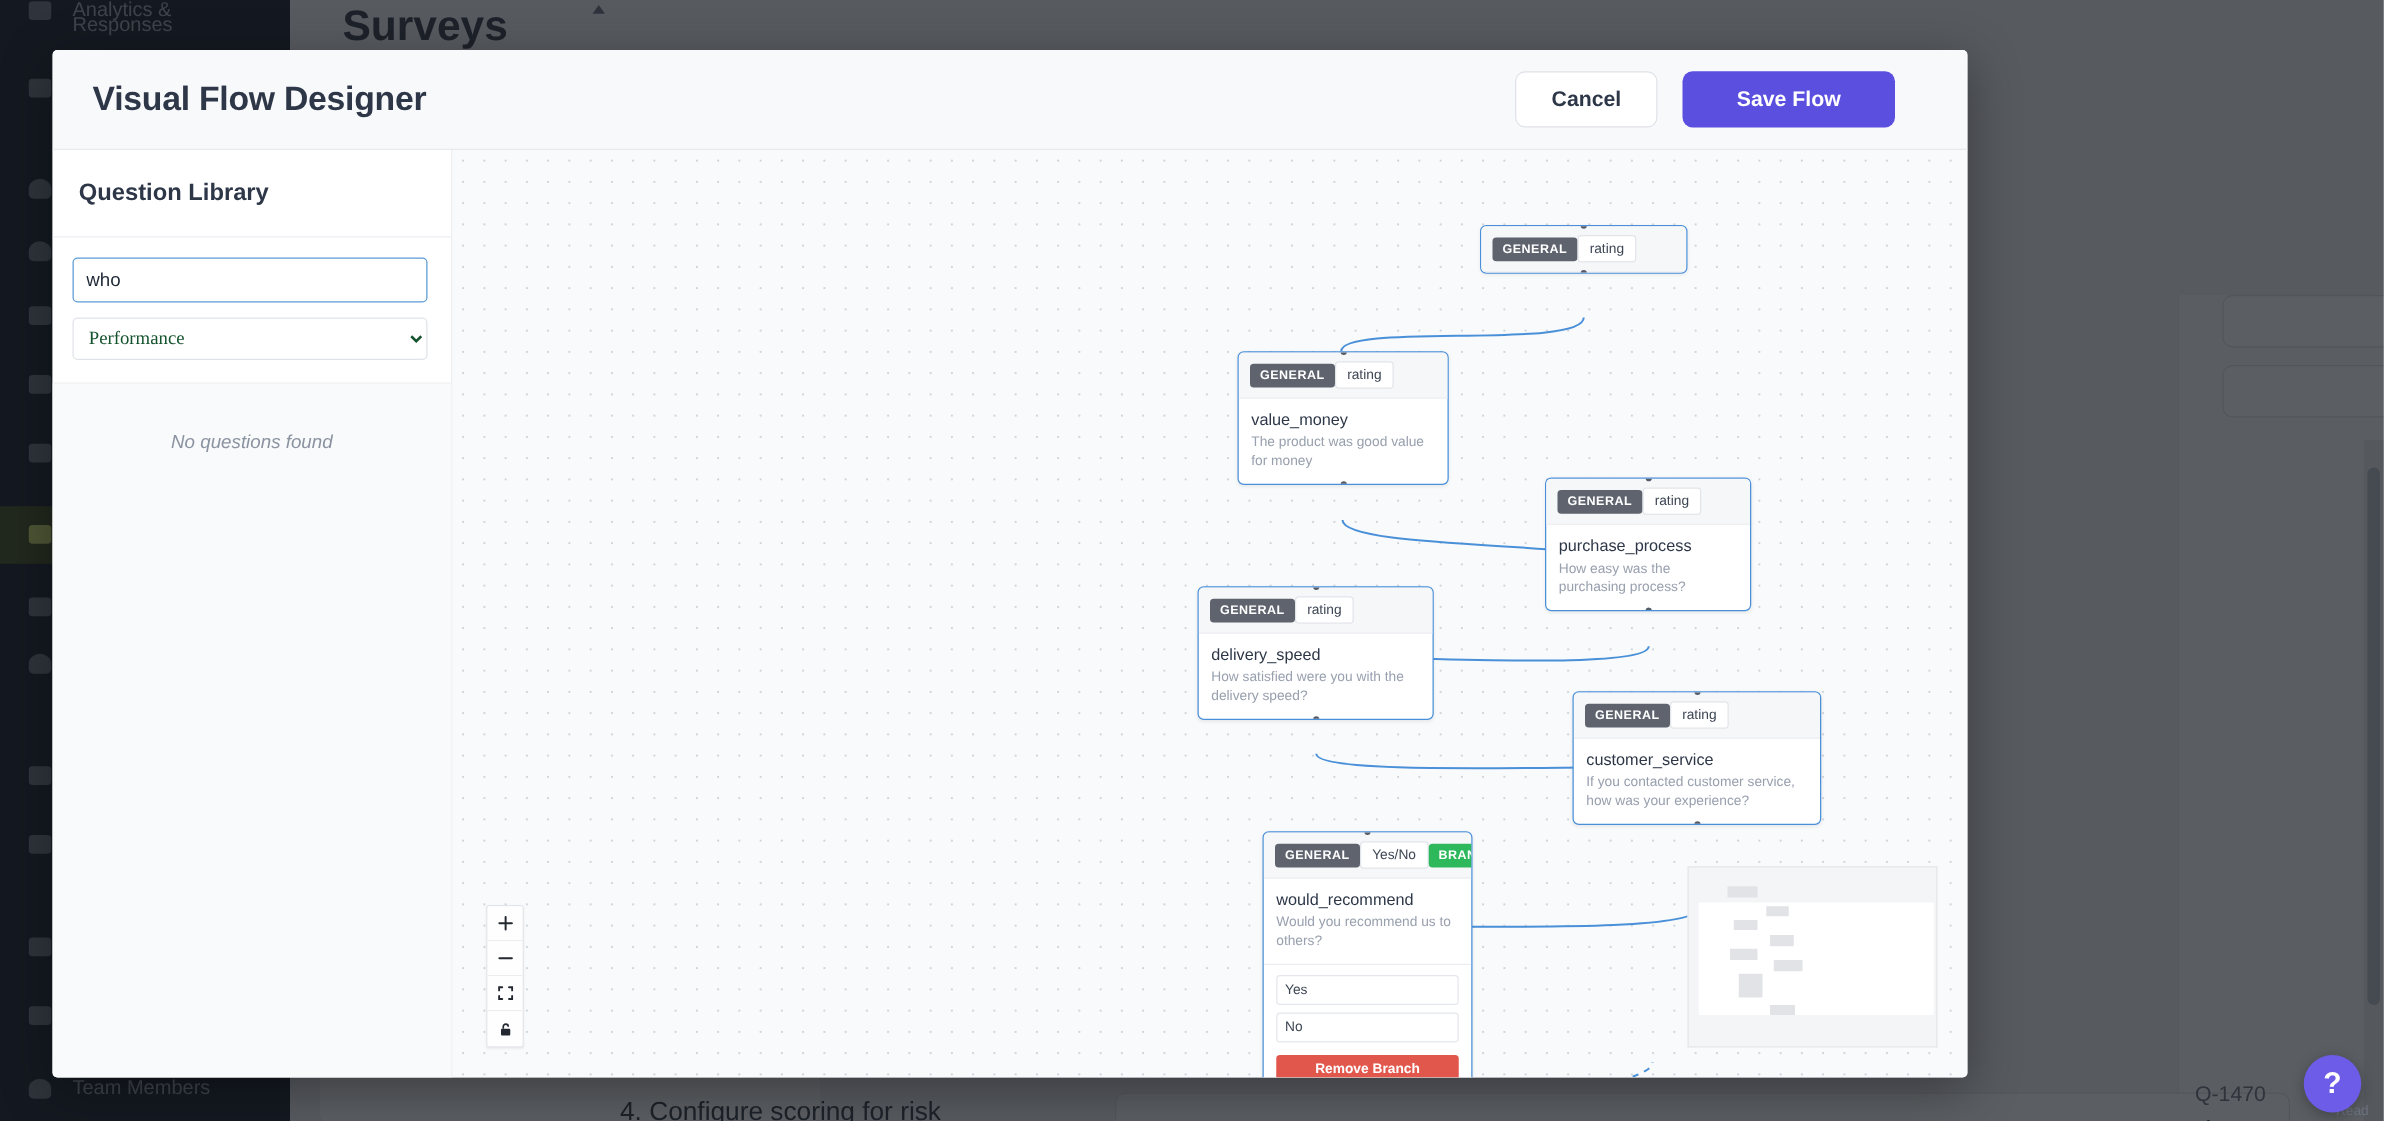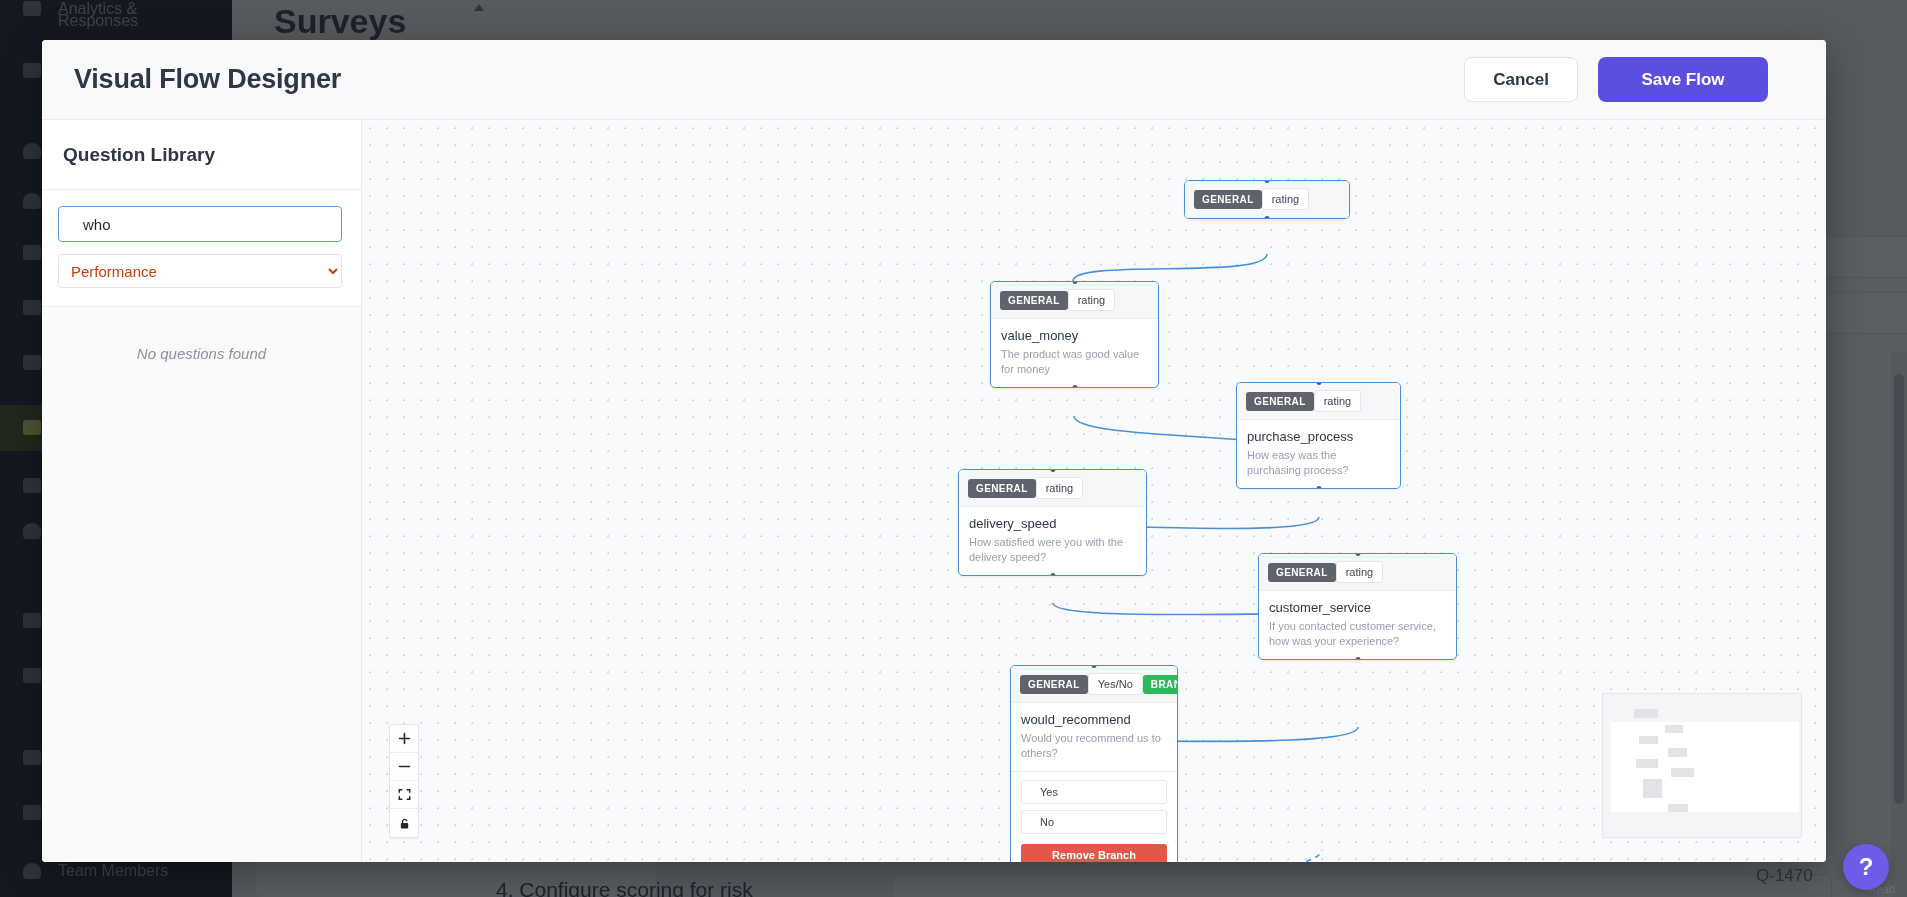--- a/index.html
+++ b/index.html
@@ -100,21 +100,21 @@
   .dim-overlay {
     position: absolute; inset: 0;
     background: rgba(22,25,32,0.70);
     z-index: 40;
   }
 
   
   .modal {
     position: absolute;
     left: 42px; top: 40px;
-    width: 1784px; height: 822px;
+    width: 1532px; height: 822px;
     background: #ffffff;
     border-radius: 4px;
     z-index: 50;
     display: flex; flex-direction: column;
     overflow: hidden;
     box-shadow: 0 10px 40px rgba(0,0,0,0.35);
   }
 
   .modal-header {
     height: 80px; flex: 0 0 80px;
@@ -162,29 +162,29 @@
     font-size: 19px; font-weight: 700; color: #2d3748;
   }
   .library-filters {
     padding: 16px 19px 18px 16px;
     border-bottom: 1px solid #eceef2;
     display: flex; flex-direction: column; gap: 12px;
   }
   .search-input {
     height: 36px; border: 1px solid #5b9bd5; border-radius: 4px;
     font-size: 15px; color: #1f2937;
-    padding: 0 24px; outline: none;
+    padding: 0 10px; outline: none;
     font-family: "Liberation Sans", sans-serif;
     background: #ffffff;
   }
   .category-select {
     height: 34px; border: 1px solid #e0e3e8; border-radius: 4px;
-    font-size: 15px; color: #c2410c;
+    font-size: 15px; color: #14532d;
     padding: 0 8px; outline: none; background: #ffffff;
-    font-family: Liberation Sans, sans-serif;
+    font-family: Liberation Serif, serif;
     appearance: auto;
   }
   .library-results {
     flex: 1; background: #f9fafb;
     padding-top: 38px; text-align: center;
   }
   .empty-msg {
     font-size: 15px; color: #8b93a1; font-style: italic;
   }
 
@@ -230,21 +230,21 @@
     font-size: 11px; color: #98a0ae; line-height: 1.32;
   }
   .branch-options {
     border-top: 1px solid #eceef2;
     padding: 8px 10px 10px 10px;
     display: flex; flex-direction: column; gap: 6px;
   }
   .branch-opt {
     border: 1px solid #e4e7ec; border-radius: 3px;
     font-size: 11px; color: #3d4654;
-    padding: 5px 18px; background: #ffffff;
+    padding: 5px 6px; background: #ffffff;
   }
   .btn-remove-branch {
     margin-top: 4px;
     background: #e2574c; color: #ffffff;
     border: none; border-radius: 3px;
     font-size: 11px; font-weight: 700;
     height: 22px; width: 100%;
     font-family: "Liberation Sans", sans-serif;
     cursor: pointer;
   }

